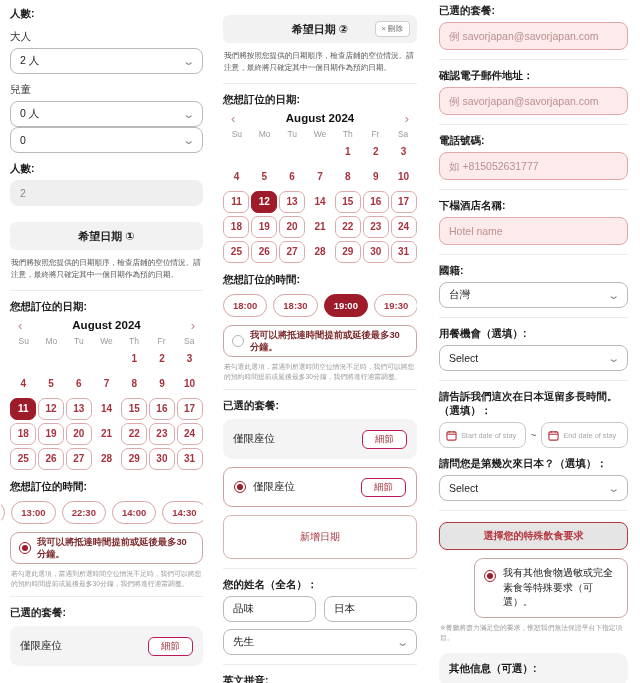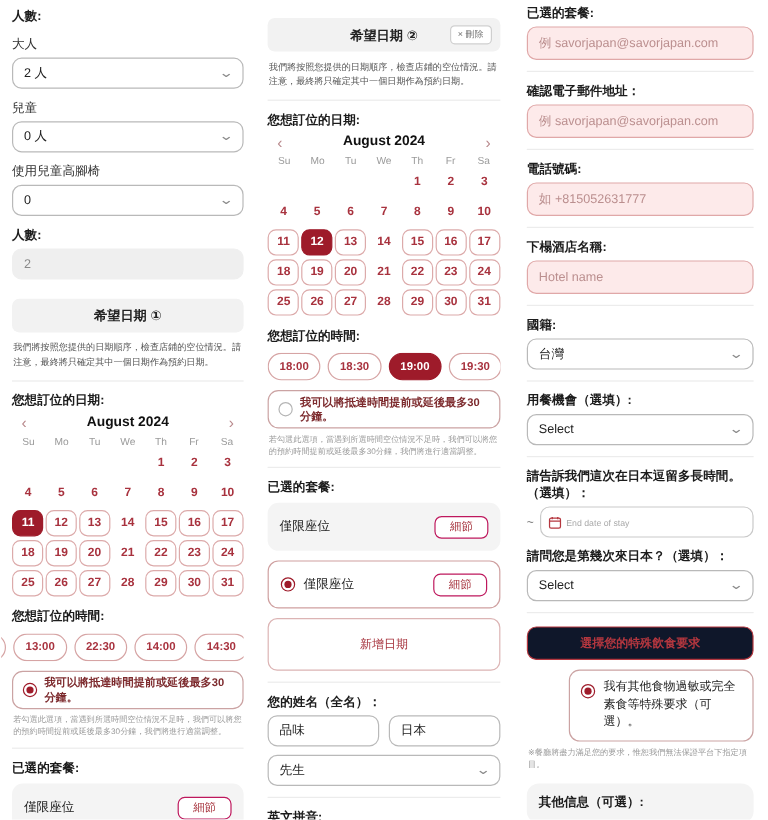--- a/index.html
+++ b/index.html
@@ -64,21 +64,21 @@
   .coursecard { background:#f4f4f4; border-radius:9px; height:40px; display:flex; align-items:center;
     justify-content:space-between; padding:0 10px; margin-top:6px; }
   .coursecard .cname { font-size:10.5px; color:#222; }
   .coursecard.selected { background:#fff; border:1px solid #cfa0a0; }
   .coursecard .left { display:flex; align-items:center; gap:7px; }
   .detailsbtn { background:#fff; border:1px solid #be185d; border-radius:6px; color:#a6323c;
     font-size:9.5px; padding:2px 12px; cursor:pointer; }
 
   .adddate { width:100%; height:44px; border:1px solid #dcb4b4; border-radius:8px; background:#fff;
     color:#a6323c; font-size:10px; margin-top:8px; cursor:pointer; }
-  .allergybtn { width:100%; height:28px; border:1.4px solid #b5373f; border-radius:8px; background:#0f172a;
+  .allergybtn { width:100%; height:28px; border:1.4px solid #b5373f; border-radius:8px; background:#e5e5e5;
     color:#b5373f; font-weight:700; font-size:10px; cursor:pointer; margin-top:2px; }
 
   .namerow { display:flex; gap:8px; }
 
   .rangewrap { display:flex; align-items:center; gap:5px; }
   .dateinput { flex:1; height:26px; border:1px solid #c9c9c9; border-radius:8px; display:flex;
     align-items:center; gap:4px; padding:0 6px; background:#fff; cursor:pointer; }
   .dateinput .ph { font-size:7.3px; color:#a9a9a9; white-space:nowrap; }
   .tilde { color:#666; font-size:10px; }
   .calicon { width:11px; height:11px; flex:0 0 auto; }
@@ -101,21 +101,20 @@
     <div class="lbl plain">大人</div>
     <div class="selectbox">
       <span>2 人</span>
       <span class="chev">⌄</span>
     </div>
     <div class="lbl plain">兒童</div>
     <div class="selectbox">
       <span>0 人</span>
       <span class="chev">⌄</span>
     </div>
-    <div class="lbl plain">使用兒童高腳椅</div>
     <div class="selectbox">
       <span>0</span>
       <span class="chev">⌄</span>
     </div>
     <div class="lbl">人數:</div>
     <input class="input disabled" disabled="" value="2" style="">
 
     <div class="secthead" style="margin-top:16px">
       <span>希望日期 ①</span>
     </div>
@@ -321,20 +320,29 @@
     </div>
     <div class="hr"></div>
     <div class="lbl" style="margin-top:0">用餐機會（選填）:</div>
     <div class="selectbox">
       <span>Select</span>
       <span class="chev">⌄</span>
     </div>
     <div class="hr"></div>
     <div class="lbl" style="margin-top:0">請告訴我們這次在日本逗留多長時間。（選填）：</div>
     <div class="rangewrap">
+      <div class="dateinput">
+        <svg class="calicon" viewBox="0 0 12 12">
+            <rect x="1" y="2" width="10" height="9" rx="1.5" fill="none" stroke="#b5373f" stroke-width="1.2"></rect>
+            <line x1="1" y1="4.6" x2="11" y2="4.6" stroke="#b5373f" stroke-width="1.2"></line>
+            <line x1="3.5" y1="1" x2="3.5" y2="3" stroke="#b5373f" stroke-width="1.2"></line>
+            <line x1="8.5" y1="1" x2="8.5" y2="3" stroke="#b5373f" stroke-width="1.2"></line>
+          </svg>
+        <span class="ph">Start date of stay</span>
+      </div>
       <span class="tilde">~</span>
       <div class="dateinput">
         <svg class="calicon" viewBox="0 0 12 12">
             <rect x="1" y="2" width="10" height="9" rx="1.5" fill="none" stroke="#b5373f" stroke-width="1.2"></rect>
             <line x1="1" y1="4.6" x2="11" y2="4.6" stroke="#b5373f" stroke-width="1.2"></line>
             <line x1="3.5" y1="1" x2="3.5" y2="3" stroke="#b5373f" stroke-width="1.2"></line>
             <line x1="8.5" y1="1" x2="8.5" y2="3" stroke="#b5373f" stroke-width="1.2"></line>
           </svg>
         <span class="ph">End date of stay</span>
       </div>

